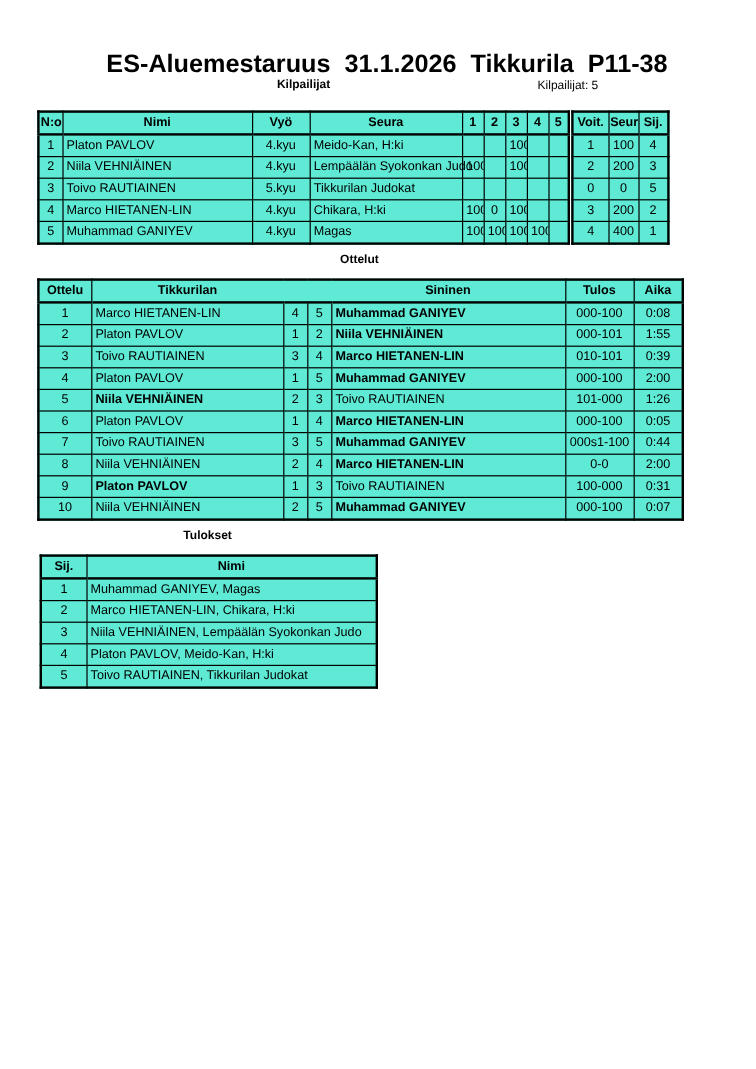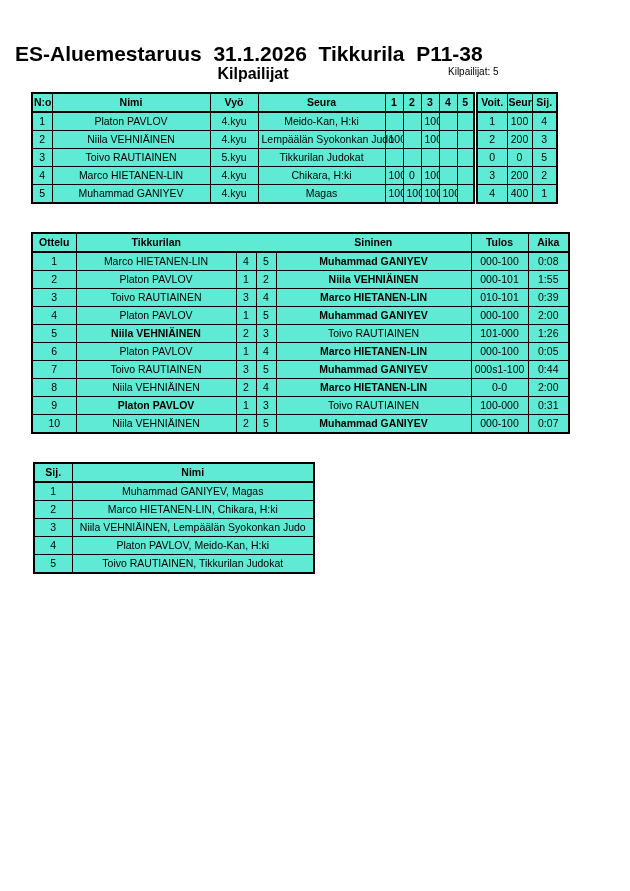--- a/index.html
+++ b/index.html
@@ -1,42 +1,42 @@
 <!DOCTYPE html>
 <html><head>
 <meta charset="utf-8">
 <style>
   * { box-sizing: border-box; }
   html,body { margin:0; padding:0; background:#fff; }
   body { font-family:"Liberation Sans", sans-serif; color:#000; }
   .page { position:relative; width:630px; height:891px; background:#ffffff; overflow:hidden; }
 
-  .title { position:absolute; top:42px; left:0; width:630px; 
+  .title { position:absolute; top:42px; left:0; width:630px; text-align:center;
            font-size:21px; font-weight:bold; white-space:pre;padding-left:15px; }
 
-  .sec-label { position:absolute; font-size:16px; font-weight:bold; text-align:center; }
+  .sec-label { position:absolute; font-size:10px; font-weight:bold; text-align:center; }
   #sec-kilpailijat { top:65px; left:31px; width:444px; }
   #sec-ottelut     { top:211px; left:31px; width:537px; }
   #sec-tulokset    { top:441px; left:33px; width:280px; }
   .note { position:absolute; top:66px; left:448px; width:140px; font-size:10px; }
 
   table { border-collapse:collapse; table-layout:fixed; position:absolute;
           background:#5eead4; border:2px solid #000; }
   th, td { border:1px solid #000; font-size:10.5px; height:18px; line-height:17px;
            padding:0 3px; overflow:hidden; white-space:nowrap; vertical-align:middle; }
   th { font-weight:bold; text-align:center; padding:0 1px; }
   thead th { border-bottom:2px solid #000; }
 
   #t1a { left:31px;  top:92px;  width:444px; }
   #t1b { left:476px; top:92px;  width:80px;  }
   #t2  { left:31px;  top:232px; width:537px; }
   #t3  { left:33px;  top:462px; width:280px; }
 
   .c { text-align:center; }
-  .l { text-align:center; }
+  .l { text-align:left; }
   .b { font-weight:bold; }
   td.ovf { overflow:visible; position:relative; z-index:2; }
   th.no-r { border-right:none; }
   th.no-l { border-left:none; }
   th.sp   { border-left:none; border-right:none; }
 </style>
 </head>
 <body>
 
 <div class="page">
@@ -165,20 +165,21 @@
           <td class="c">2</td>
         </tr>
         <tr>
           <td class="c">4</td>
           <td class="c">400</td>
           <td class="c">1</td>
         </tr>
       </tbody>
   </table>
 
+  <div class="sec-label" id="sec-ottelut">Ottelut</div>
 
   <table id="t2">
     <colgroup>
       <col style="width:44px">
         <col style="width:160px">
         <col style="width:20px">
         <col style="width:20px">
       <col style="width:195px">
         <col style="width:57px">
         <col style="width:41px">
@@ -280,20 +281,21 @@
           <td class="l">Niila VEHNIÄINEN</td>
           <td class="c">2</td>
           <td class="c">5</td>
           <td class="l b">Muhammad GANIYEV</td>
           <td class="c">000-100</td>
           <td class="c">0:07</td>
         </tr>
       </tbody>
   </table>
 
+  <div class="sec-label" id="sec-tulokset">Tulokset</div>
 
   <table id="t3">
     <colgroup>
         <col style="width:38px">
         <col style="width:242px">
       </colgroup>
     <thead>
       <tr>
         <th>Sij.</th>
         <th>Nimi</th>

